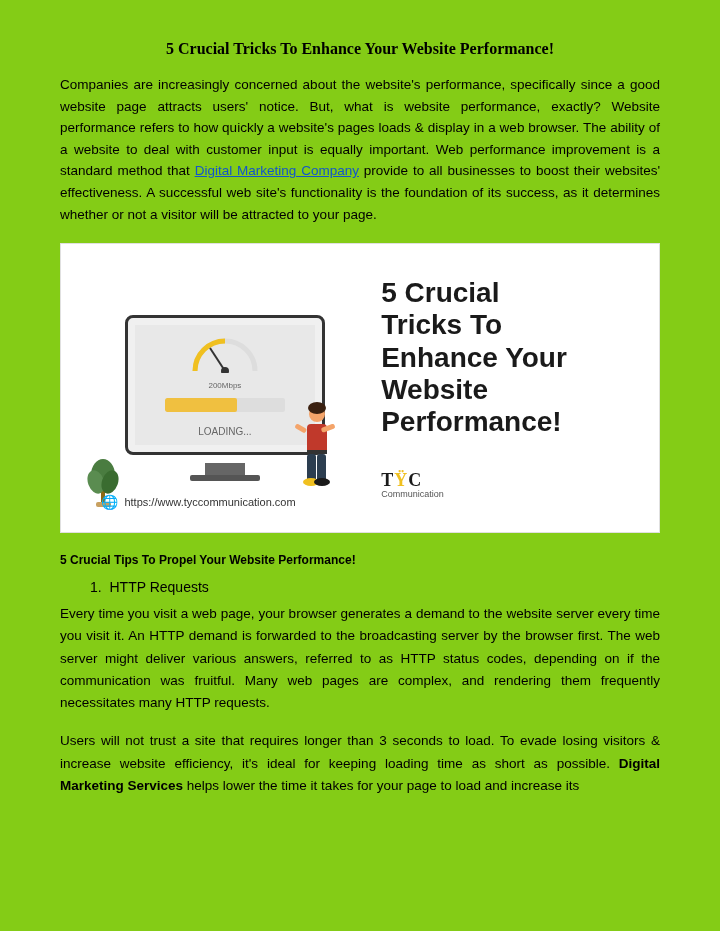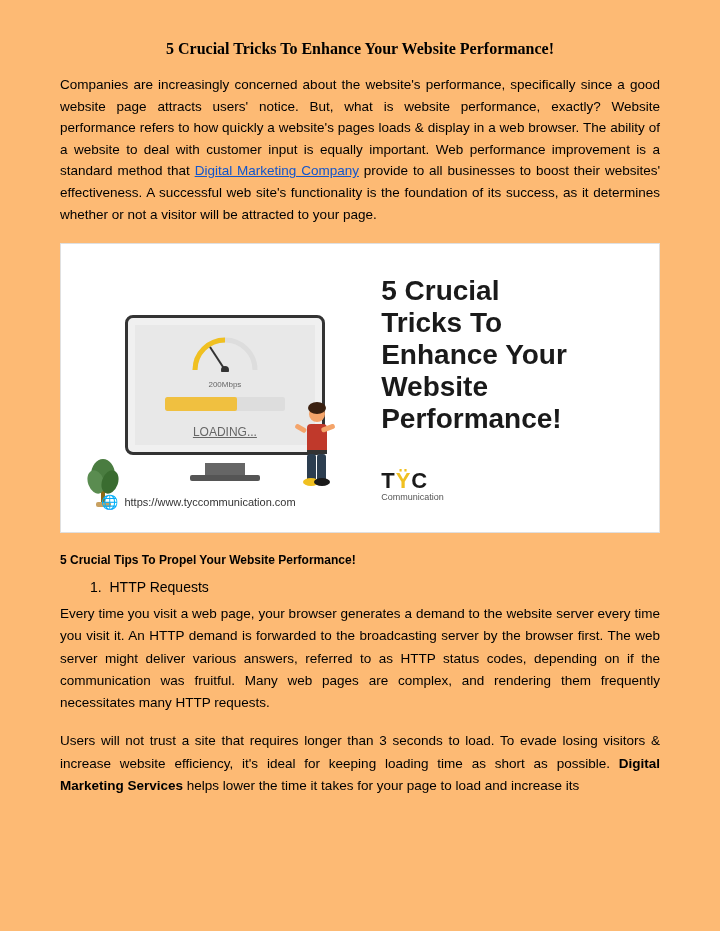--- a/index.html
+++ b/index.html
@@ -13,21 +13,21 @@
       font-family: 'Times New Roman', Times, serif;
       font-size: 14px;
       color: #000000;
       width: 720px;
       min-height: 931px;
     }
 
     .page {
       width: 720px;
       min-height: 931px;
-      background: #fdba74;
+      background: #84cc16;
       padding: 40px 60px 40px 60px;
     }
 
     .main-title {
       text-align: center;
       font-size: 16px;
       font-weight: bold;
       margin-bottom: 16px;
       font-family: 'Times New Roman', Times, serif;
     }
@@ -128,25 +128,24 @@
     }
 
     .loading-bar-fill {
       width: 60%;
       height: 100%;
       background: #f0c040;
       border-radius: 2px;
     }
 
     .loading-text {
-      font-size: 12px;
+      font-size: 10px;
       color: #666;
       font-family: Arial, sans-serif;
       margin-top: 6px;
-      text-decoration: underline;
     }
 
     .monitor-stand {
       width: 40px;
       height: 12px;
       background: #666;
       margin: 0 auto;
     }
 
     .monitor-base {
@@ -197,23 +196,23 @@
     }
 
     .img-logo {
       display: flex;
       align-items: center;
       gap: 6px;
       margin-top: 4px;
     }
 
     .tyc-logo {
-      font-size: 22px;
+      font-size: 18px;
       font-weight: 900;
-      font-family: Liberation Sans, sans-serif;
+      font-family: Liberation Serif, serif;
       color: #1a1a1a;
       letter-spacing: 1px;
       text-align: right;
     }
 
     .tyc-logo .dot-yellow {
       color: #f0c020;
     }
 
     .communication-text {

